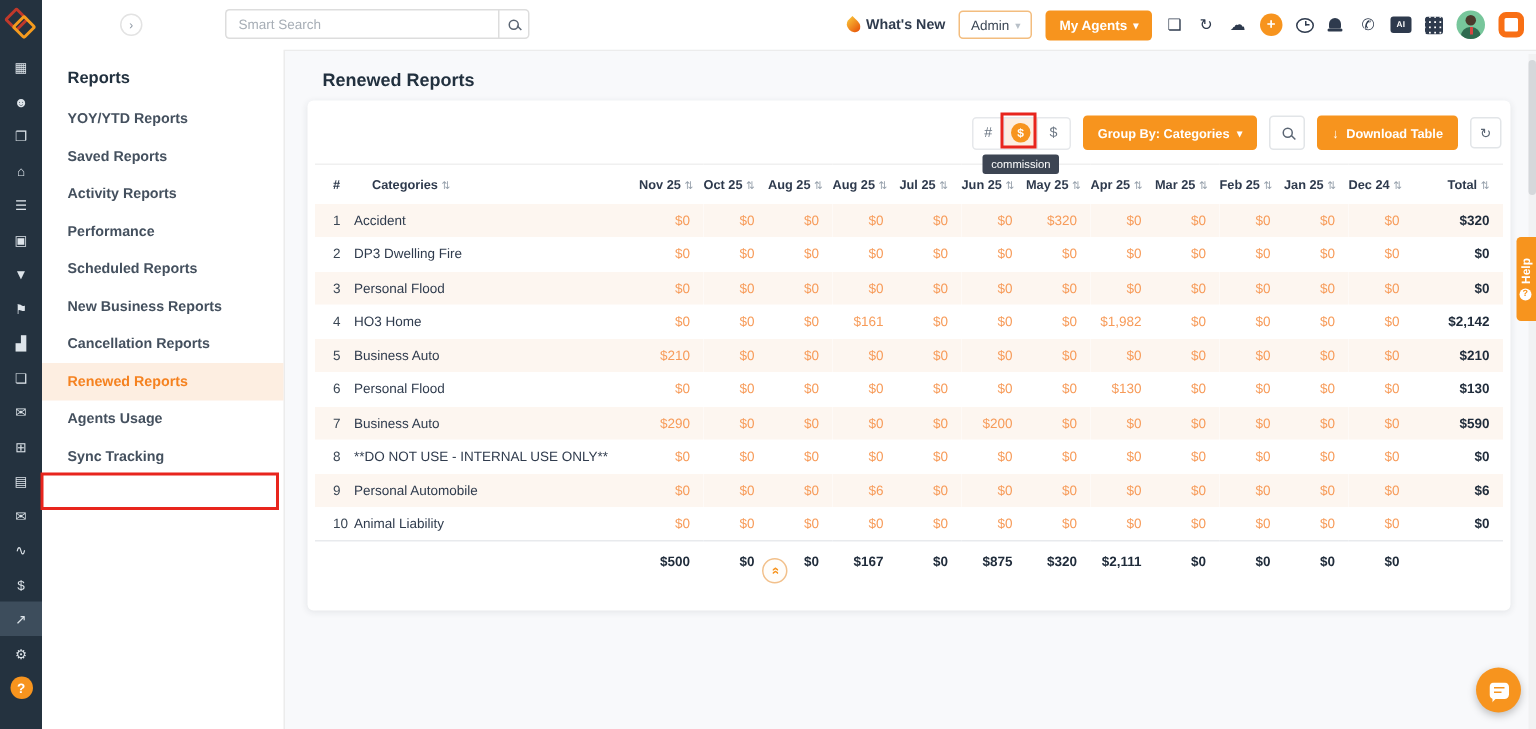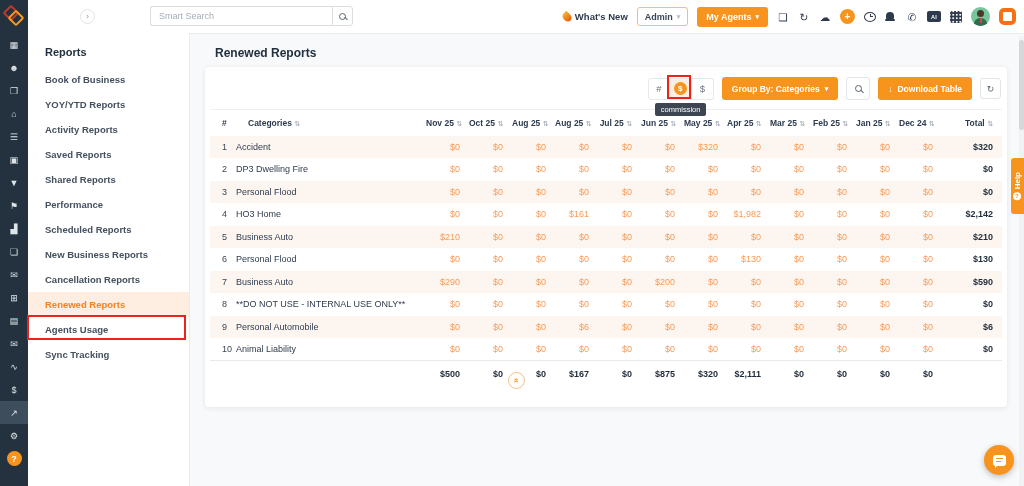--- a/index.html
+++ b/index.html
@@ -21,21 +21,21 @@
   .collapse{position:absolute;left:52px;top:9px;width:15px;height:15px;border:1px solid #e3e3e3;border-radius:50%;background:#fff;display:flex;align-items:center;justify-content:center;font-size:8px;color:#8a94a0;cursor:pointer}
   .search-wrap{position:absolute;left:122px;top:6px;display:flex}
   .search-input{width:182px;height:20px;border:1px solid #ddd;border-right:none;border-radius:3px 0 0 3px;font-size:9px;padding:0 8px;color:#555;outline:none;font-family:"Liberation Sans",sans-serif}
   .search-input::placeholder{color:#a7aeb6}
   .search-btn{width:21px;height:20px;border:1px solid #ddd;border-radius:0 3px 3px 0;background:#fff;display:flex;align-items:center;justify-content:center;cursor:pointer}
   .mag{width:7px;height:7px;border:1.4px solid #5a6573;border-radius:50%;position:relative;display:inline-block}
   .mag:after{content:"";position:absolute;width:4px;height:1.4px;background:#5a6573;transform:rotate(45deg);right:-3px;bottom:-1px}
   .tb-right{position:absolute;right:8px;top:0;height:33px;display:flex;align-items:center;gap:9px}
   .whats-new{display:flex;align-items:center;gap:4px;font-size:9.5px;font-weight:bold;color:#2f3b4d;cursor:pointer}
   .flame{width:8px;height:10px;background:linear-gradient(#f7b733,#e8590c);border-radius:50% 0 50% 50%;transform:rotate(-45deg)}
-  .admin-btn{height:19px;padding:0 7px;border:1px solid #f3bd7f;border-radius:3px;background:#fff;display:flex;align-items:center;gap:4px;font-size:9px;font-weight:bold;color:#3a4654;cursor:pointer}
+  .admin-btn{height:19px;padding:0 7px;border:1px solid #f3bd7f;border-radius:3px;background:#fff;display:flex;align-items:center;gap:4px;font-size:9px;font-weight:normal;color:#3a4654;cursor:pointer}
   .admin-btn .chev{color:#b8c0c8;font-size:7px}
   .agents-btn{height:20px;padding:0 9px;border:none;border-radius:3px;background:#f7941e;display:flex;align-items:center;gap:4px;font-size:9px;font-weight:bold;color:#fff;cursor:pointer}
   .agents-btn .chev{font-size:7px}
   .ic{font-size:10.5px;color:#2e3a4d;cursor:pointer;display:flex;align-items:center;justify-content:center;min-width:12px}
   .ic.plus{width:15px;height:15px;border-radius:50%;background:#f7941e;color:#fff;font-weight:bold;font-size:10px}
   .ic.bell{position:relative;width:10px;height:11px}
   .ic.bell:before{content:"";position:absolute;left:1px;top:1px;width:8px;height:7px;background:#2e3a4d;border-radius:4px 4px 1px 1px}
   .ic.bell:after{content:"";position:absolute;left:0;top:8px;width:10px;height:1.5px;background:#2e3a4d;border-radius:1px}
   .ic.clock{width:10px;height:10px;border:1.4px solid #2e3a4d;border-radius:50%;position:relative}
   .ic.clock:before{content:"";position:absolute;left:45%;top:1px;width:1.2px;height:3px;background:#2e3a4d}
@@ -165,25 +165,23 @@
         <span class="torso"></span>
         <span class="tie"></span>
       </div>
     <div class="applogo"></div>
   </div>
 </div>
 
 <div id="sidebar">
   <div class="sb-title">Reports</div>
   <div>
-      <div class="sitem">Book of Business</div>
       <div class="sitem">YOY/YTD Reports</div>
+      <div class="sitem">Saved Reports</div>
       <div class="sitem">Activity Reports</div>
-      <div class="sitem">Saved Reports</div>
-      <div class="sitem">Shared Reports</div>
       <div class="sitem">Performance</div>
       <div class="sitem">Scheduled Reports</div>
       <div class="sitem">New Business Reports</div>
       <div class="sitem">Cancellation Reports</div>
       <div class="sitem active">Renewed Reports</div>
       <div class="sitem">Agents Usage</div>
       <div class="sitem">Sync Tracking</div>
     </div>
 </div>
 

